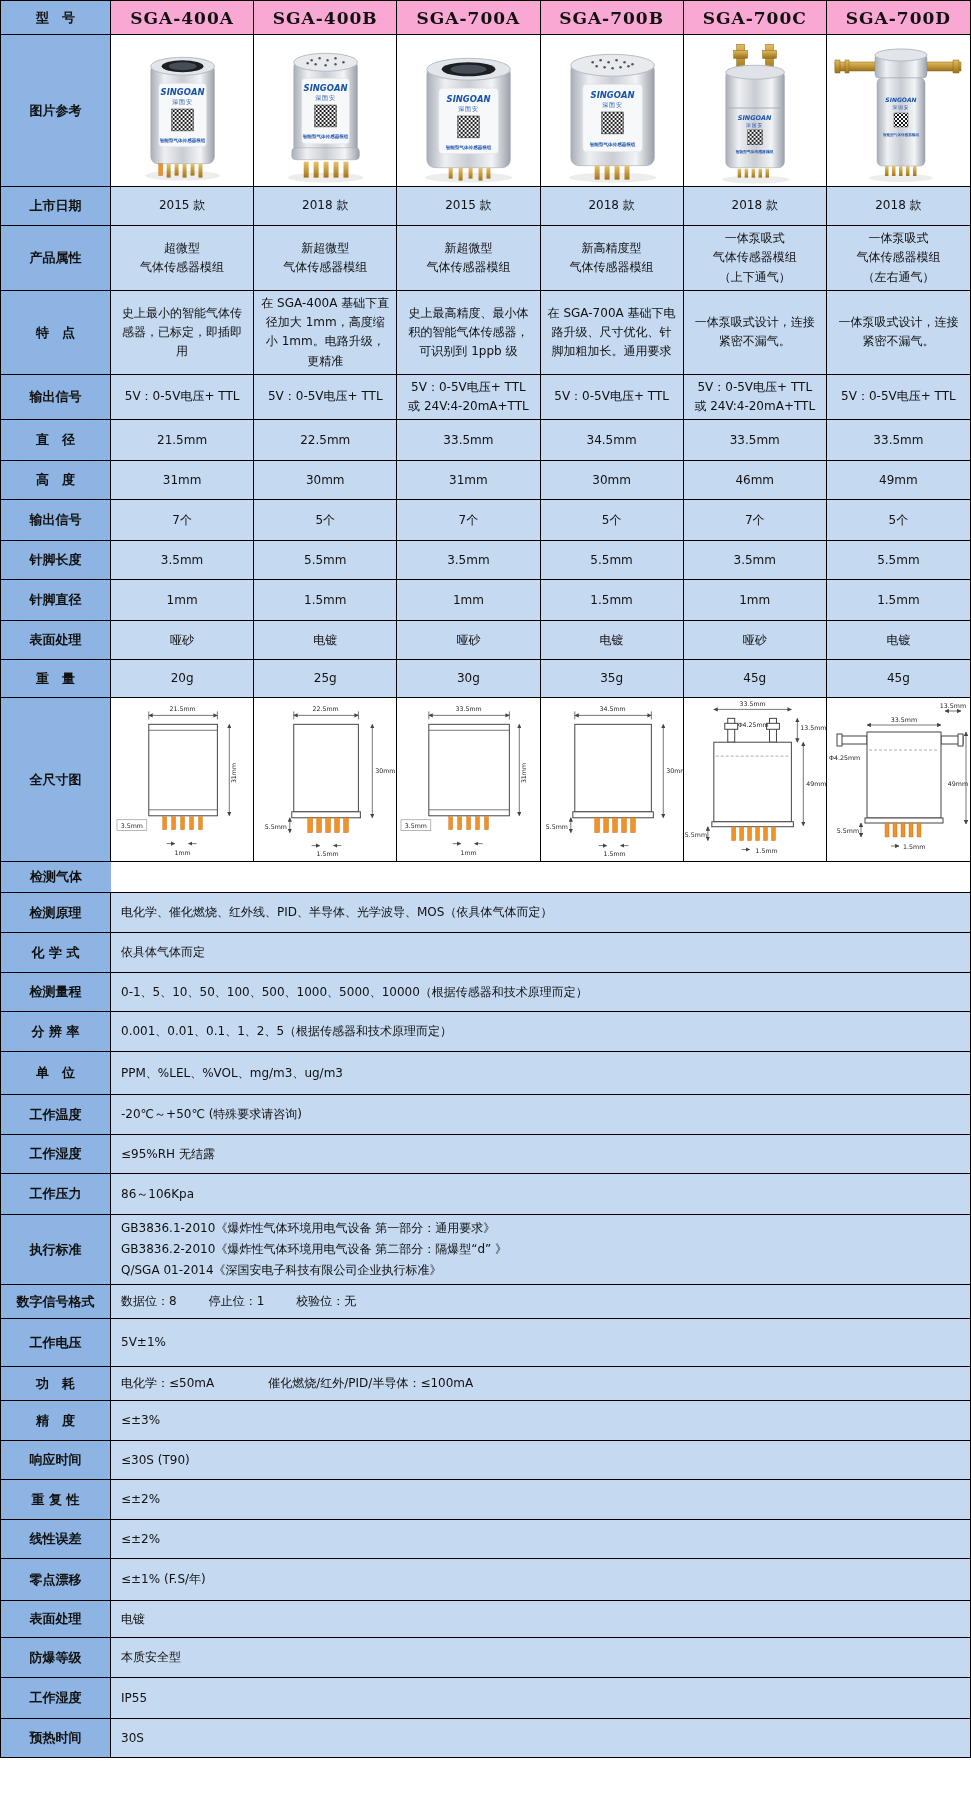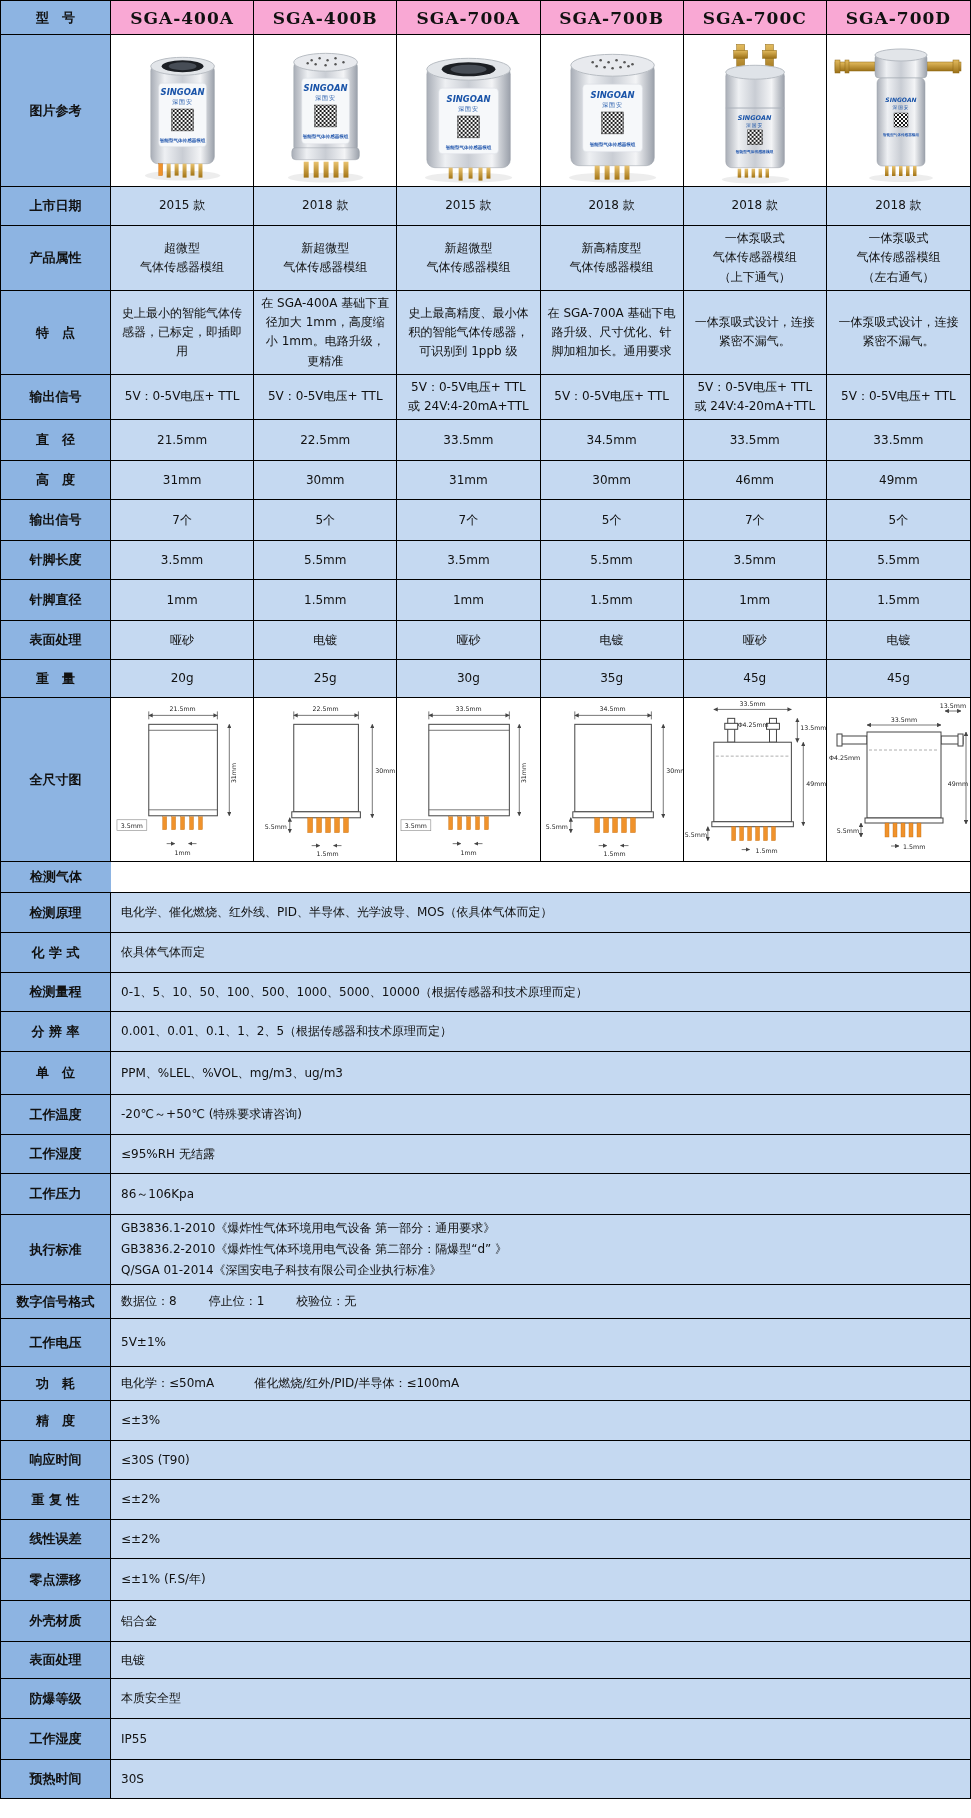--- a/index.html
+++ b/index.html
@@ -521,21 +521,21 @@
     </div>
   </div>
   <div class="frow" style="min-height:47px">
     <div class="lbl">工作电压</div>
     <div class="fval">5V±1%</div>
   </div>
   <div class="frow" style="min-height:33px">
     <div class="lbl">功　耗</div>
     <div class="fval">
       <span>电化学：≤50mA</span>
-      <span class="gap" style="margin-left:40px">催化燃烧/红外/PID/半导体：≤100mA</span>
+      <span class="gap" style="margin-left:54px">催化燃烧/红外/PID/半导体：≤100mA</span>
     </div>
   </div>
   <div class="frow" style="min-height:39px">
     <div class="lbl">精　度</div>
     <div class="fval">≤±3%</div>
   </div>
   <div class="frow" style="min-height:38px">
     <div class="lbl">响应时间</div>
     <div class="fval">≤30S (T90)</div>
   </div>
@@ -544,24 +544,20 @@
     <div class="fval">≤±2%</div>
   </div>
   <div class="frow" style="min-height:38px">
     <div class="lbl">线性误差</div>
     <div class="fval">≤±2%</div>
   </div>
   <div class="frow" style="min-height:41px">
     <div class="lbl">零点漂移</div>
     <div class="fval">≤±1% (F.S/年)</div>
   </div>
-  <div class="frow" style="min-height:40px">
-    <div class="lbl">外壳材质</div>
-    <div class="fval">铝合金</div>
-  </div>
   <div class="frow" style="min-height:36px">
     <div class="lbl">表面处理</div>
     <div class="fval">电镀</div>
   </div>
   <div class="frow" style="min-height:39px">
     <div class="lbl">防爆等级</div>
     <div class="fval">本质安全型</div>
   </div>
   <div class="frow" style="min-height:40px">
     <div class="lbl">工作湿度</div>

